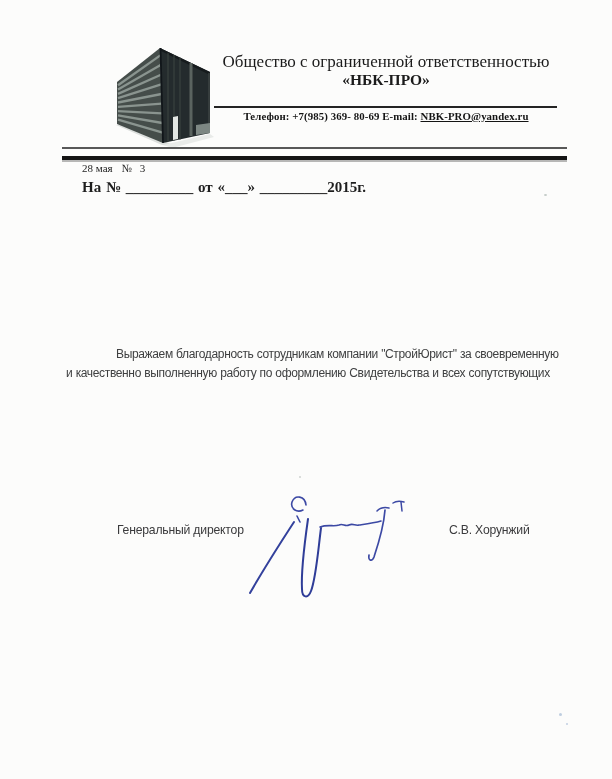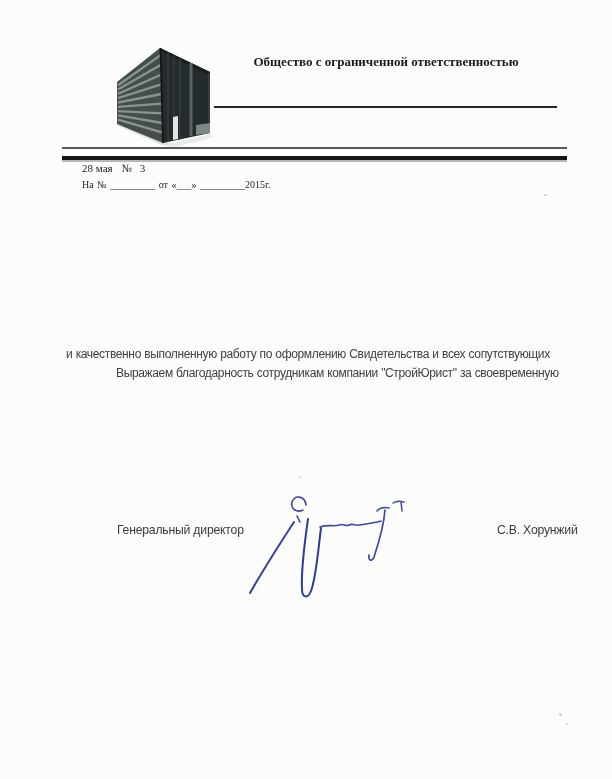--- a/index.html
+++ b/index.html
@@ -10,60 +10,60 @@
     background:#fcfcfb;
     overflow:hidden;
     font-family:"Liberation Serif", serif;
   }
   
   .logo{position:absolute;left:116px;top:46px;width:100px;height:104px;}
   .header-block{
     position:absolute;left:212px;top:53px;width:348px;
     text-align:center;color:#1b1b1b;
   }
-  .org-type{font-size:13px;line-height:18px;font-weight:700;}
+  .org-type{font-size:17px;line-height:18px;font-weight:400;}
   .org-short{font-size:15.5px;line-height:17px;font-weight:700;}
   .org-full{font-size:17px;line-height:19px;font-weight:700;}
   .org-underline{position:absolute;left:214px;top:106px;width:343px;height:2px;background:#242424;}
   .addr-block{
     position:absolute;left:212px;top:111px;width:348px;
     text-align:center;font-size:10.8px;line-height:11.7px;
     font-weight:700;color:#141414;letter-spacing:0.1px;
   }
   .addr-email{text-decoration:underline;}
   
   .rule-thin{position:absolute;left:62px;top:147px;width:505px;height:2px;background:#585858;}
   .rule-thick{
     position:absolute;left:62px;top:156px;width:505px;height:4px;
     background:#141414;box-shadow:0 2px 0 rgba(125,125,125,.55);
   }
   
   .ref-date{position:absolute;left:82px;top:162px;font-size:11px;color:#1e1e1e;}
   .ref-num{margin-left:9px;word-spacing:5px;}
-  .ref-reply{position:absolute;left:82px;top:179px;font-size:10px;color:#1e1e1e;word-spacing:1px;}
+  .ref-reply{position:absolute;left:82px;top:179px;font-size:15px;color:#1e1e1e;word-spacing:1px;font-weight:bold;}
   
   .body-block{
     position:absolute;left:66px;top:345px;width:500px;
     font-family:"Liberation Sans", sans-serif;
     font-size:12px;line-height:18.6px;
     letter-spacing:-0.35px;word-spacing:0.3px;
     color:#3f4041;
   }
   .body-line{white-space:nowrap;}
   .body-line.indent{padding-left:50px;}
   
   .sig-title{
     position:absolute;left:117px;top:523px;
     font-family:"Liberation Sans", sans-serif;
     font-size:12.2px;letter-spacing:-0.2px;color:#3a3a3c;
   }
   .sig-name{
     position:absolute;left:449px;top:523px;
     font-family:"Liberation Sans", sans-serif;
-    font-size:12.2px;letter-spacing:-0.2px;color:#3a3a3c;margin-left:48px;
+    font-size:12.2px;letter-spacing:-0.2px;color:#3a3a3c;
   }
   .signature{position:absolute;left:246px;top:477px;width:170px;height:128px;}
   
   .speck{position:absolute;border-radius:50%;}
   .speck.s1{left:544px;top:194px;width:3px;height:2px;background:#c4ccc8;}
   .speck.s2{left:559px;top:713px;width:3px;height:3px;background:#a9bdd6;opacity:.75;}
   .speck.s3{left:566px;top:723px;width:2px;height:2px;background:#c2cfe2;}
   .speck.s4{left:299px;top:476px;width:2px;height:2px;background:#cfd3d1;}
 </style>
 </head>
@@ -97,37 +97,39 @@
     </g>
     <line x1="75" y1="17" x2="75" y2="90" stroke="#5a635f" stroke-width="3"></line>
     <line x1="93" y1="27" x2="93" y2="87" stroke="#3c4543" stroke-width="1.5"></line>
     <polygon points="80,79 94,77 94,87 80,89" fill="#7d8783"></polygon>
     <polygon points="57,71 62,70 62,93 57,94" fill="#e2e6e3"></polygon>
     <line x1="44.5" y1="2" x2="47" y2="97" stroke="#11161a" stroke-width="1.8"></line>
   </svg>
 
   <div class="header-block">
     <div class="org-type">Общество с ограниченной ответственностью</div>
+    <div class="org-short">«НБК-ПРО»</div>
   </div>
   <div class="org-underline"></div>
 
   <div class="addr-block">
+    <div><span>Телефон: +7(985) 369- 80-69 E-mail: </span><span class="addr-email">NBK-PRO@yandex.ru</span></div>
   </div>
 
   <div class="rule-thin"></div>
   <div class="rule-thick"></div>
 
   <div class="ref-date">
     <span>28 мая</span><span class="ref-num">№ 3</span>
   </div>
   <div class="ref-reply">На № _________ от «___» _________2015г.</div>
 
   <div class="body-block">
+    <div class="body-line indent">Выражаем благодарность сотрудникам компании "СтройЮрист" за своевременную</div>
     <div class="body-line">и качественно выполненную работу по оформлению Свидетельства и всех сопутствующих</div>
-    <div class="body-line indent">Выражаем благодарность сотрудникам компании "СтройЮрист" за своевременную</div>
   </div>
 
   <div class="sig-title">Генеральный директор</div>
 
   <svg class="signature" viewBox="0 0 170 128" aria-hidden="true">
     <g fill="none" stroke="#3c49a4" stroke-width="1.8" stroke-linecap="round" stroke-linejoin="round">
 
       <path d="M 60 28 C 59 19 49 17 46 25 C 44 32 51 36 57 33" stroke-width="1.6"></path>
       <path d="M 51 39 L 54 45" stroke-width="1.6"></path>
 

